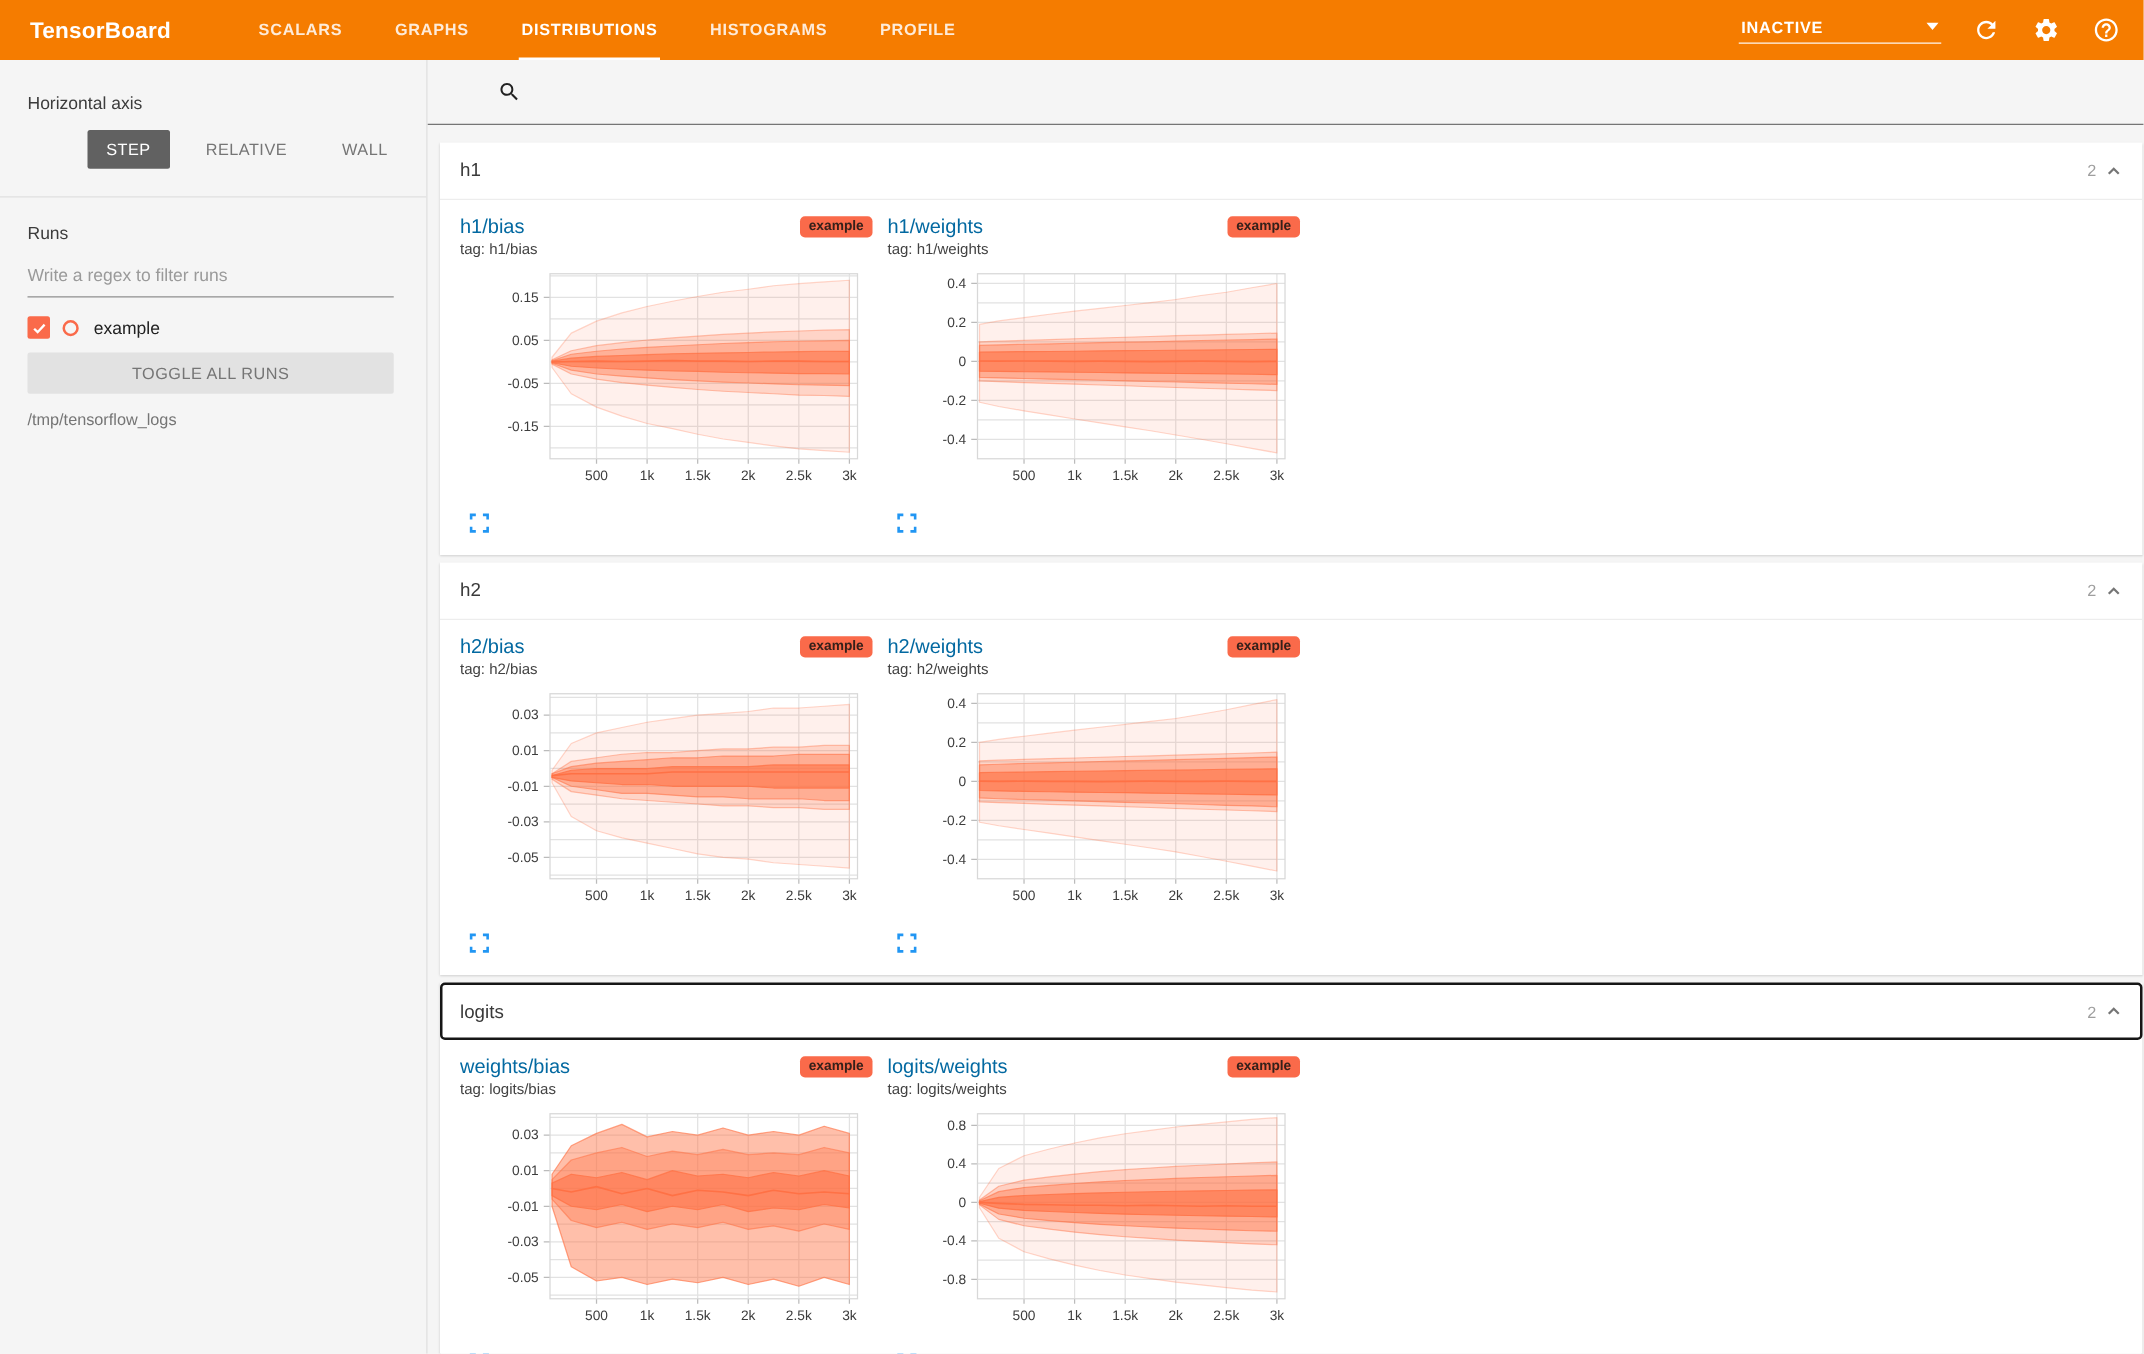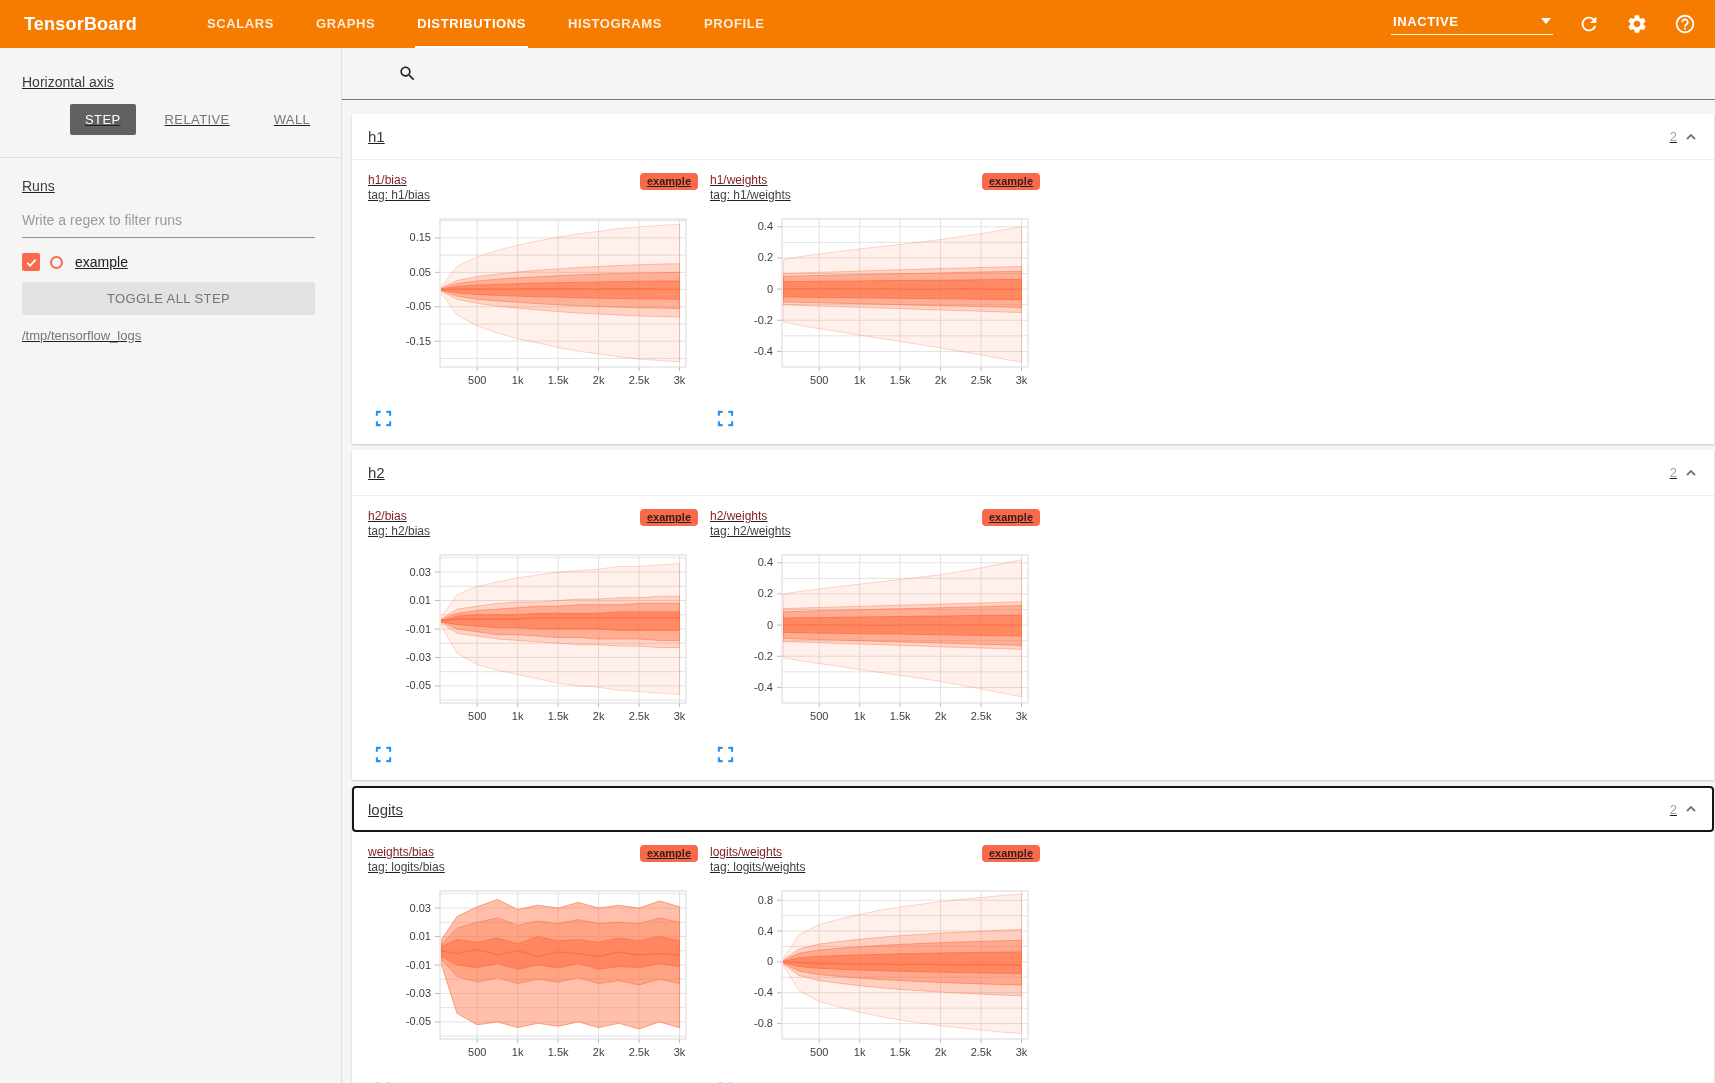--- a/index.html
+++ b/index.html
@@ -27,21 +27,21 @@
   .status-select {
     display:flex; align-items:center; justify-content:space-between;
     width:162px; border-bottom:1px solid rgba(255,255,255,.95);
     padding:0 2px 5px 2px; cursor:pointer;
     font-size:13px; letter-spacing:.6px; font-weight:bold;
   }
   .icon-btn { background:none; border:none; padding:0; width:24px; height:24px; cursor:pointer; display:flex; align-items:center; justify-content:center; }
   .icon-btn svg { display:block; }
 
   
-  .body { display:flex; height:1035px;text-decoration:underline; }
+  .body { display:flex; height:1035px; }
   .sidebar {
     width:342px; min-width:342px; background:#f5f5f5;
     border-right:1px solid #e0e0e0; padding:26px 26px 0 22px;
   }
   .pane-title { font-size:14px; color:#3c3c3c; margin-bottom:14px; }
   .axis-group { display:flex; }
   .axis-btn {
     background:none; border:none; border-radius:2px; cursor:pointer;
     font-family:inherit; font-size:13px; letter-spacing:.4px;
     color:#757575; padding:8px 15px; margin-right:14px;
@@ -87,21 +87,21 @@
   }
   .card.focused .card-header {
     border:2px solid #161616; border-radius:4px; padding:0 14px;
   }
   .sec-title { font-size:15px; color:#3a3a3a; }
   .sec-right { margin-left:auto; display:flex; align-items:center; gap:7px; }
   .sec-count { font-size:13px; color:#9e9e9e; }
   .charts { display:flex; gap:12px; padding:13px 16px 0 16px; }
   .tile { width:330px; }
   .tile-head { display:flex; justify-content:space-between; align-items:flex-start; min-height:36px; }
-  .tile-title { font-size:12px; color:#7f1d1d; }
+  .tile-title { font-size:16px; color:#0369a1; }
   .tile-tag { font-size:12px; color:#424242; margin-top:1px; }
   .badge {
     color:#35201a; font-size:11px; font-weight:bold;
     padding:3px 7px; border-radius:4px; line-height:1;
   }
   svg.plot { width:330px; height:190px; display:block; margin-top:2px;
     font-family:"Liberation Sans", sans-serif; }
   .expand-btn { background:none; border:none; padding:0; cursor:pointer; margin:9px 0 14px 7px; display:block; }
 </style>
 </head>
@@ -154,21 +154,21 @@
     <input class="regex-input" placeholder="Write a regex to filter runs" style="">
     <div class="run-row">
       <span class="run-checkbox" id="run-checkbox" style="background: rgb(250, 106, 74);">
         <svg width="13" height="13" viewBox="0 0 14 14">
             <path d="M2.5 7.5l3 3 6-6.5" fill="none" stroke="#fff" stroke-width="2"></path>
           </svg>
       </span>
       <span class="run-radio" id="run-radio" style="border-color: rgb(250, 106, 74);"></span>
       <span class="run-name">example</span>
     </div>
-    <button class="toggle-all">TOGGLE ALL STEP</button>
+    <button class="toggle-all">TOGGLE ALL RUNS</button>
     <div class="logdir">/tmp/tensorflow_logs</div>
   </aside>
 
   <main class="content">
     <div class="search-row">
       <svg width="19" height="19" viewBox="0 0 24 24" fill="#212121">
           <path d="M15.5 14h-.79l-.28-.27C15.41 12.59 16 11.11 16 9.5 16 5.91 13.09 3 9.5 3S3 5.91 3 9.5 5.91 16 9.5 16c1.61 0 3.09-.59 4.23-1.57l.27.28v.79l5 4.99L20.49 19l-4.99-5zm-6 0C7.01 14 5 11.99 5 9.5S7.01 5 9.5 5 14 7.01 14 9.5 11.99 14 9.5 14z"></path>
         </svg>
     </div>
     <div id="sections">

